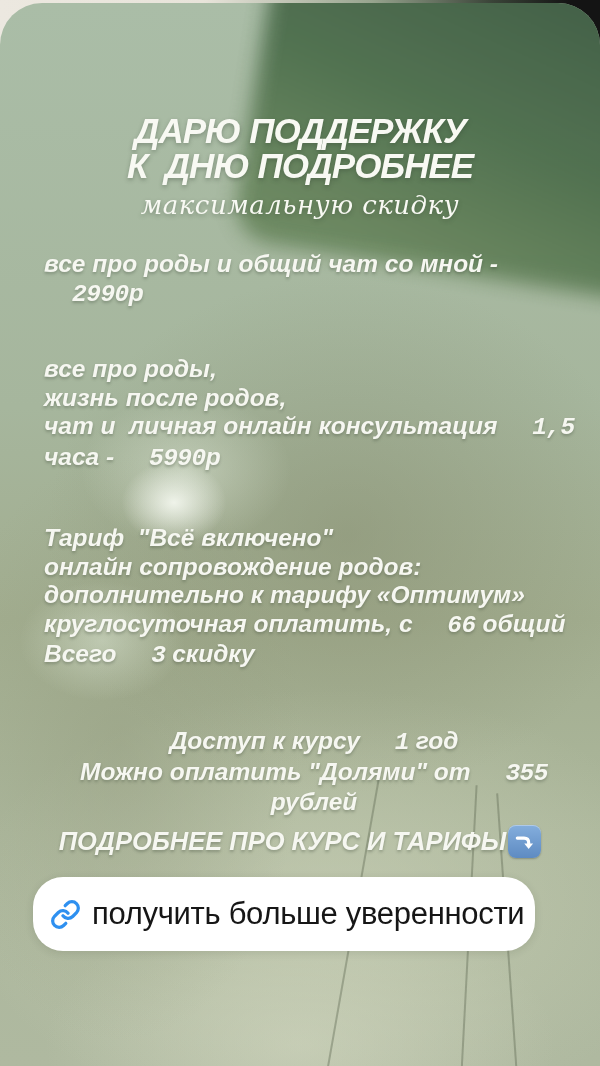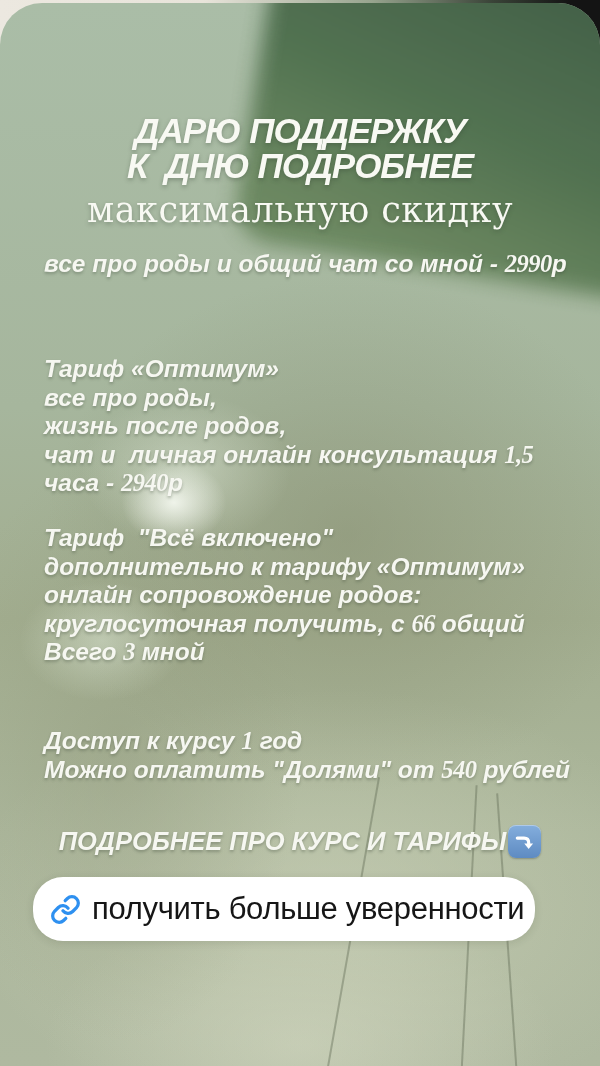--- a/index.html
+++ b/index.html
@@ -37,50 +37,50 @@
 
   .title{
     position:absolute; top:110px; left:0; width:100%; text-align:center;
     color:#F8F9F3; text-shadow:0 2px 4px rgba(50,62,48,.35);
   }
   .title .t{
     font-style:italic; font-weight:700; font-size:35px; line-height:35px;
     letter-spacing:-1px; white-space:pre;
   }
   .subtitle{
-    margin-top:7px; font-family:"DejaVu Serif", serif; font-weight:400;
-    font-size:35px; letter-spacing:.5px; white-space:pre;
+    margin-top:7px; font-family:"DejaVu Serif", serif; font-style:italic; font-weight:400;
+    font-size:26px; letter-spacing:.5px; white-space:pre;
   }
 
   .block{
     position:absolute; left:44px; right:16px;
     color:#F6F7F1; font-style:italic; font-weight:700;
     font-size:24.5px; line-height:28.5px;
     text-shadow:0 2px 3px rgba(55,66,52,.33);
   }
   .block .line{white-space:pre-wrap;}
   .block .num{
-    font-family:Liberation Serif, serif; font-size:24.5px; letter-spacing:-.5px;
+    font-family:Liberation Mono, monospace; font-size:24.5px; letter-spacing:-.5px;margin-left:28px;
   }
-  .b1{top:247px;} .b2{top:352px;} .b3{top:521px;} .b4{top:724px;}
+  .b1{top:247px;} .b2{top:352px;} .b3{top:521px;} .b4{top:724px;text-align:center;}
 
   .cta{
     position:absolute; top:822px; left:0; width:100%;
     display:flex; align-items:center; justify-content:center; gap:2px;
     color:#F6F7F1; font-style:italic; font-weight:700; font-size:25.5px;
     text-shadow:0 2px 3px rgba(55,66,52,.33); white-space:pre;
   }
   .emoji{
     width:33px; height:33px; border-radius:8px; flex:0 0 auto;
     background:linear-gradient(180deg,#84AEDD 0%,#5E8BC2 100%);
     box-shadow:inset 0 1px 0 rgba(255,255,255,.35), 0 1px 2px rgba(0,0,0,.25);
     display:flex; align-items:center; justify-content:center;
   }
   .link-button{
-    position:absolute; left:33px; top:874px; width:502px; height:64px;
+    position:absolute; left:33px; top:874px; width:502px; height:74px;
     background:#FFFFFF; border-radius:30px;
     display:flex; align-items:center; gap:11px; padding-left:17px; box-sizing:border-box;
     box-shadow:0 2px 8px rgba(30,40,28,.12); cursor:pointer;
   }
   .link-button .label{
     color:#161616; font-weight:400; font-size:31px; letter-spacing:-.3px; white-space:pre;
   }
 </style>
 </head>
 <body>
@@ -96,36 +96,35 @@
     <div class="title">
       <div class="t">ДАРЮ ПОДДЕРЖКУ</div>
       <div class="t">К  ДНЮ ПОДРОБНЕЕ</div>
       <div class="subtitle">максимальную скидку</div>
     </div>
 
     <div class="block b1">
         <div class="line"><span>все про роды и общий чат со мной - </span><span class="num">2990</span><span>р</span></div>
       </div>
     <div class="block b2">
-        <div class="line"><span>Тариф «Оптимум»</span></div>
         <div class="line"><span>все про роды,</span></div>
         <div class="line"><span>жизнь после родов,</span></div>
         <div class="line"><span>чат и  личная онлайн консультация </span><span class="num">1,5</span></div>
-        <div class="line"><span>часа - </span><span class="num">2940</span><span>р</span></div>
+        <div class="line"><span>часа - </span><span class="num">5990</span><span>р</span></div>
       </div>
     <div class="block b3">
         <div class="line"><span>Тариф  "Всё включено"</span></div>
+        <div class="line"><span>онлайн сопровождение родов:</span></div>
         <div class="line"><span>дополнительно к тарифу «Оптимум»</span></div>
-        <div class="line"><span>онлайн сопровождение родов:</span></div>
-        <div class="line"><span>круглосуточная получить, с </span><span class="num">66</span><span> общий</span></div>
-        <div class="line"><span>Всего </span><span class="num">3</span><span> мной</span></div>
+        <div class="line"><span>круглосуточная оплатить, с </span><span class="num">66</span><span> общий</span></div>
+        <div class="line"><span>Всего </span><span class="num">3</span><span> скидку</span></div>
       </div>
     <div class="block b4">
         <div class="line"><span>Доступ к курсу </span><span class="num">1</span><span> год</span></div>
-        <div class="line"><span>Можно оплатить "Долями" от </span><span class="num">540</span><span> рублей</span></div>
+        <div class="line"><span>Можно оплатить "Долями" от </span><span class="num">355</span><span> рублей</span></div>
       </div>
 
     <div class="cta">
       <span>ПОДРОБНЕЕ ПРО КУРС И ТАРИФЫ</span>
       <span class="emoji">
         <svg width="25" height="25" viewBox="0 0 33 33">
           <path d="M7 12 H16 Q22 12 22 18 V19" fill="none" stroke="#FFFFFF" stroke-width="4.2" stroke-linecap="round"></path>
           <polygon points="16.2,19 27.8,19 22,26.5" fill="#FFFFFF"></polygon>
         </svg>
       </span>

